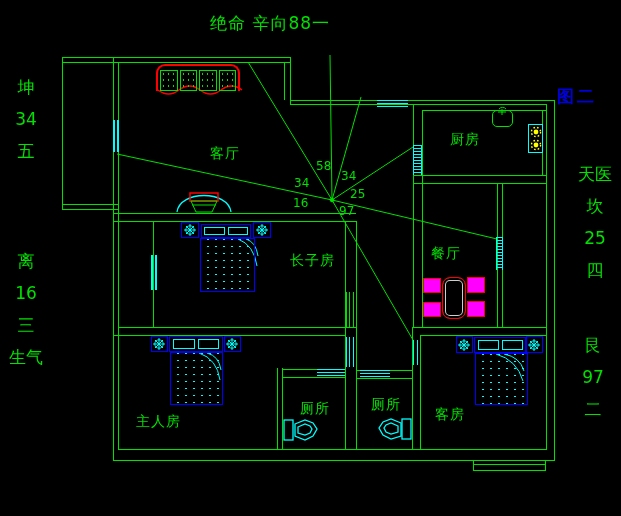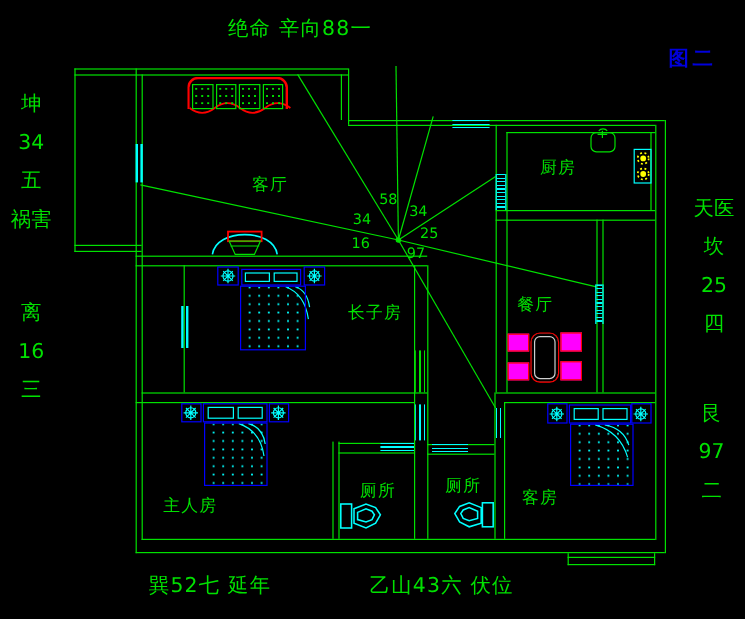--- a/index.html
+++ b/index.html
@@ -1,20 +1,20 @@
 <!DOCTYPE html>
 <html style="--background: #000000; --wall-green: #00e100; --window-cyan: #00ffff; --furniture-blue: #0000ff; --accent-red: #ff0000; --chair-magenta: #ff00ff; --burner-yellow: #ffff00; --figure-blue: #0000dd;"><head>
 <meta charset="utf-8">
 <style>
   html,body{margin:0;padding:0;background:#000;}
   .canvas{position:relative;width:621px;height:516px;background:var(--background,#000);
           font-family:"DejaVu Sans",sans-serif;overflow:hidden;}
   .w{position:absolute;background:var(--wall-green,#00e100);}
   .t{position:absolute;color:var(--wall-green,#00e100);white-space:nowrap;font-size:17px;letter-spacing:1px;}
-  .fig{color:var(--figure-blue,#0000dd);font-weight:bold;letter-spacing:3px;}
+  .fig{color:var(--figure-blue,#0000dd);font-weight:bold;letter-spacing:3px;margin-top:48px;}
   .vcol{position:absolute;display:flex;flex-direction:column;width:50px;text-align:center;
         font-size:17px;color:var(--wall-green,#00e100);}
   .vcol>div{height:32px;line-height:22px;}
   .room{position:absolute;font-size:14px;color:var(--wall-green,#00e100);letter-spacing:1px;white-space:nowrap;}
   .num{position:absolute;font-size:12px;color:var(--wall-green,#00e100);}
   .win{position:absolute;box-sizing:border-box;}
   .vbars{border-left:2px solid var(--window-cyan,#0ff);border-right:2px solid var(--window-cyan,#0ff);}
   .ladder{background:repeating-linear-gradient(to bottom,var(--window-cyan,#0ff) 0 1px,transparent 1px 3px);
           border-left:1px solid var(--window-cyan,#0ff);border-right:1px solid var(--window-cyan,#0ff);}
   .stripes{background:repeating-linear-gradient(to right,var(--window-cyan,#0ff) 0 1px,transparent 1px 3.5px);}
@@ -192,35 +192,33 @@
 
   <div class="table" style="left:442px;top:277px;width:24px;height:42px"></div>
   <div class="chair" style="left:423px;top:278px;width:18px;height:15px"></div>
   <div class="chair" style="left:423px;top:302px;width:18px;height:15px"></div>
   <div class="chair" style="left:467px;top:277px;width:18px;height:16px"></div>
   <div class="chair" style="left:467px;top:301px;width:18px;height:16px"></div>
 
   <div class="sink" style="left:492px;top:110px;width:21px;height:17px"></div>
   <div class="stove" style="left:528px;top:124px;width:15px;height:29px"></div>
 
-  <div class="t" style="left:190px;top:12px">绝命 辛向88一</div>
+  <div class="t" style="left:210px;top:12px">绝命 辛向88一</div>
   <div class="t fig" style="left:557px;top:37px">图二</div>
-  <div class="t" style="left:124px;top:476px">巽52七 延年</div>
-  <div class="t" style="left:308px;top:476px">乙山43六 伏位</div>
 
   <div class="vcol" style="left:1px;top:76px">
     <div>坤</div>
     <div>34</div>
     <div>五</div>
-    <div>祸害</div>
   </div>
   <div class="vcol" style="left:1px;top:250px">
     <div>离</div>
     <div>16</div>
     <div>三</div>
+    <div>生气</div>
   </div>
   <div class="vcol" style="left:570px;top:163px">
     <div>天医</div>
     <div>坎</div>
     <div>25</div>
     <div>四</div>
   </div>
   <div class="vcol" style="left:568px;top:334px">
     <div>艮</div>
     <div>97</div>

